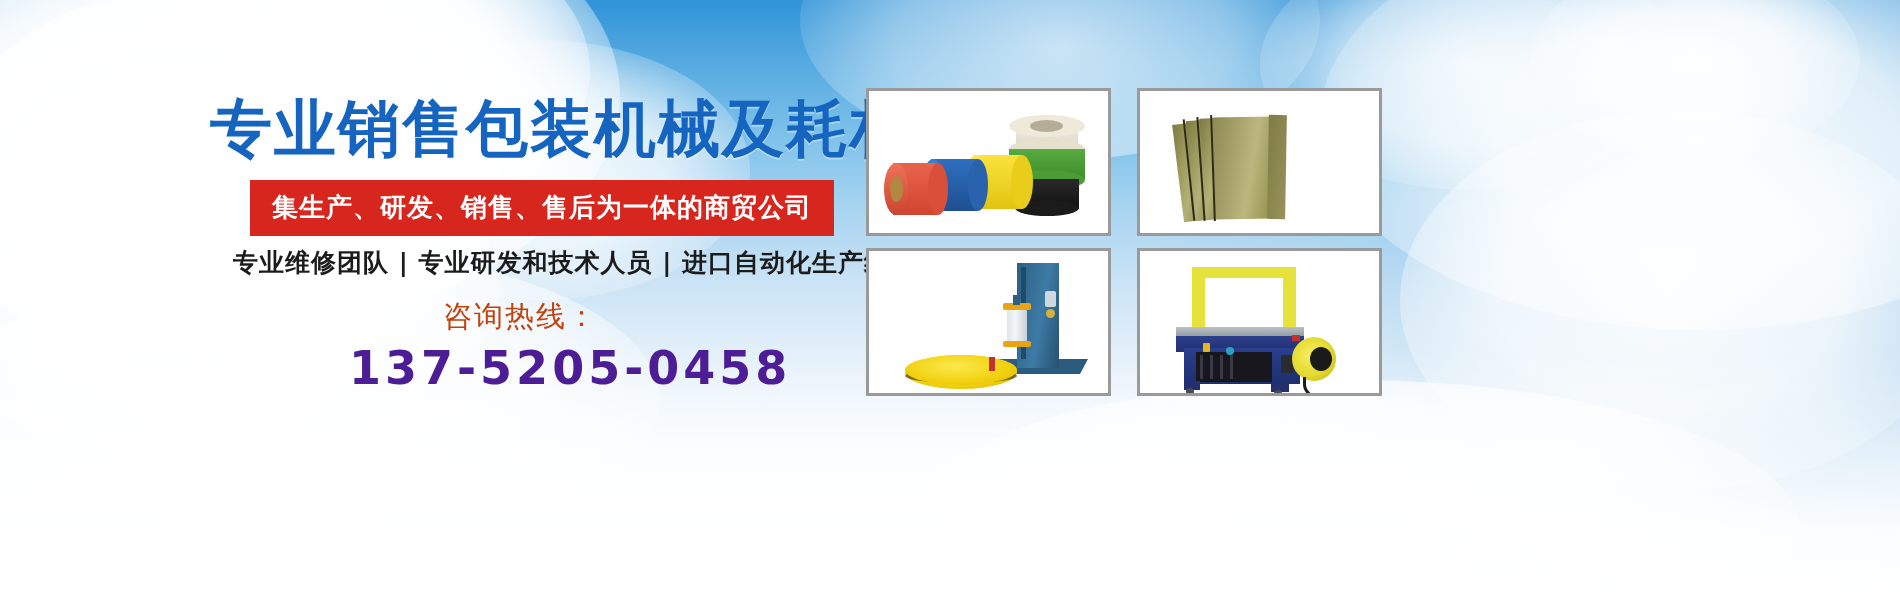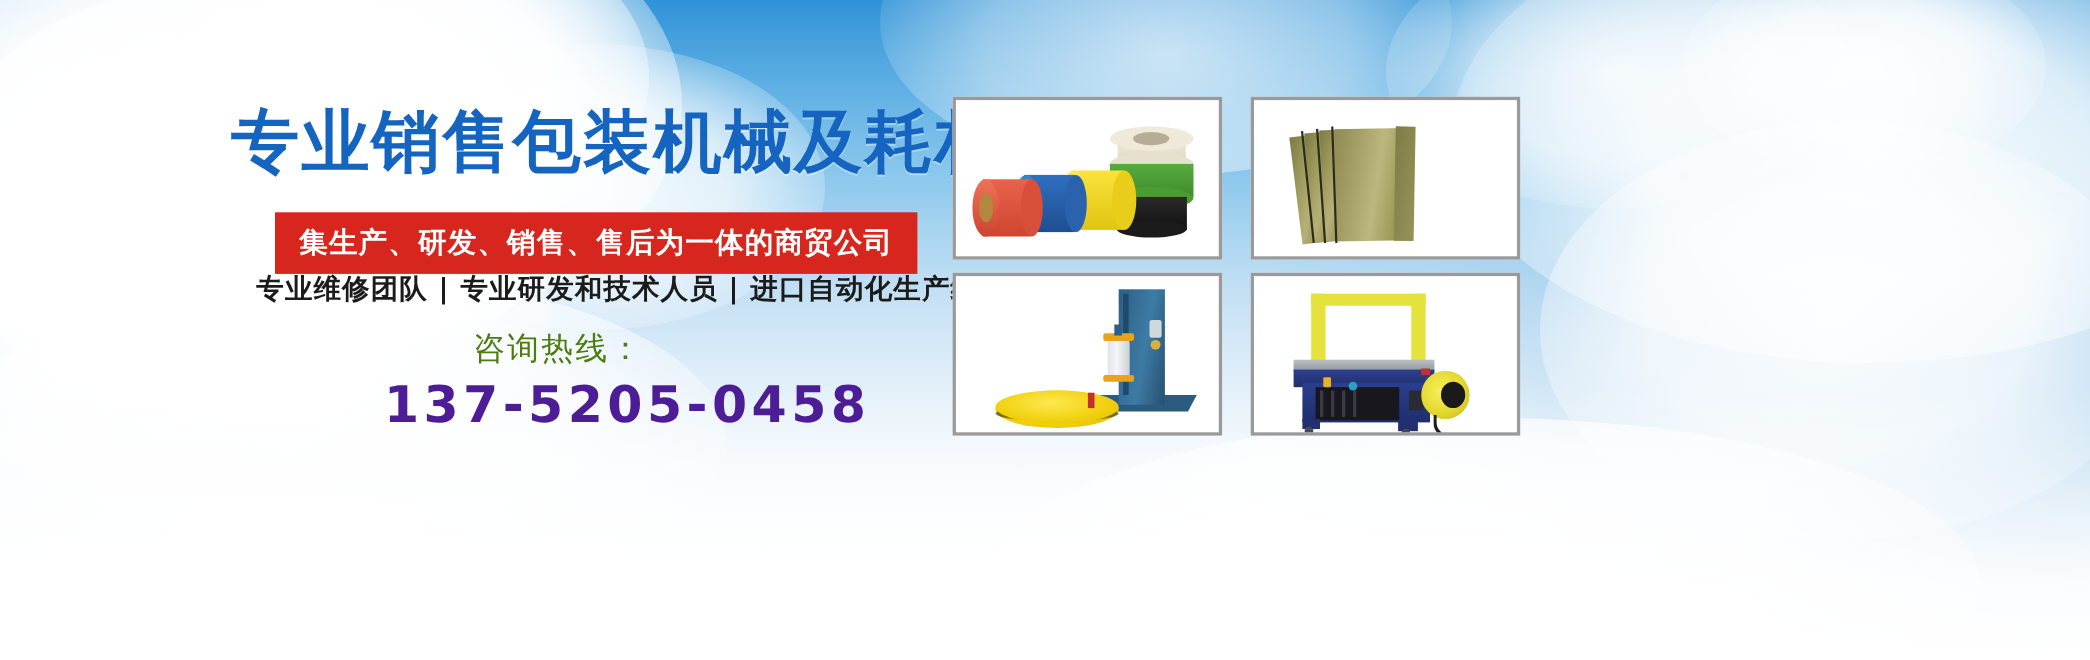--- a/index.html
+++ b/index.html
@@ -79,37 +79,37 @@
     color:#1565c0;letter-spacing:2px;
     white-space:nowrap;
     text-shadow:0 2px 0 rgba(255,255,255,.35);
     font-family:"DejaVu Sans","Liberation Sans",sans-serif;
   }
 
   .redband{
     position:absolute;left:250px;top:180px;
     background:#d6261e;
     padding:10px 22px 11px 22px;
-    display:inline-block;white-space:nowrap;margin-top:13px;
+    display:inline-block;white-space:nowrap;
   }
   .redband-text{
     font-size:26px;font-weight:700;color:#ffffff;letter-spacing:1px;
     font-family:"DejaVu Sans","Liberation Sans",sans-serif;
   }
 
   .tagline{
     position:absolute;left:233px;top:246px;
     font-size:25px;font-weight:700;color:#1b1b1b;letter-spacing:1px;
     white-space:nowrap;
     font-family:"DejaVu Sans","Liberation Sans",sans-serif;
   }
 
   .hotline-label{
-    position:absolute;left:430px;top:297px;
-    font-size:29px;font-weight:400;color:#4d7c0f;letter-spacing:2px;
+    position:absolute;left:443px;top:297px;
+    font-size:29px;font-weight:400;color:#c2410c;letter-spacing:2px;
     white-space:nowrap;
     font-family:"DejaVu Sans","Liberation Sans",sans-serif;
   }
 
   .hotline-number{
     position:absolute;left:349px;top:341px;
     font-size:46px;font-weight:700;color:#4c1d95;letter-spacing:4px;
     white-space:nowrap;
     font-family:"DejaVu Sans","Liberation Sans",sans-serif;
   }

